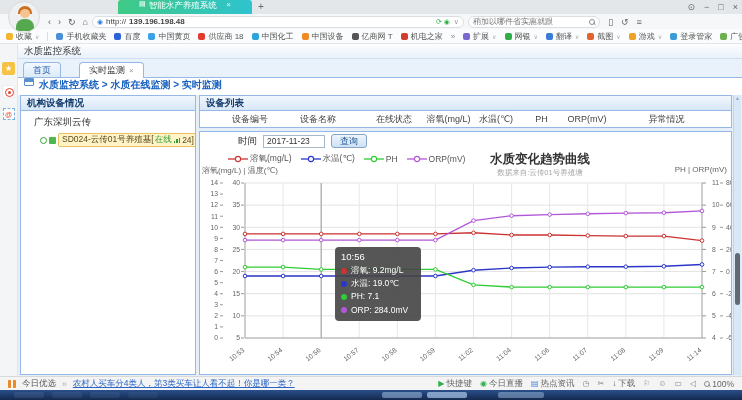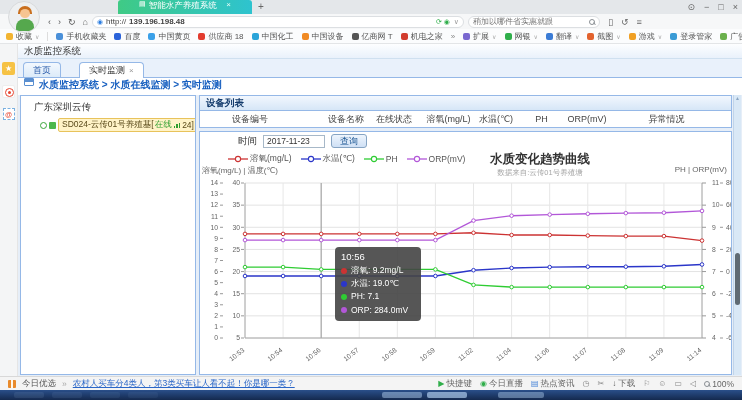--- a/index.html
+++ b/index.html
@@ -262,20 +262,21 @@
       </div>
 
       <div class="breadcrumb">
         <span class="bcicon"></span>
         <span id="bctext">水质监控系统 &gt; 水质在线监测 &gt; 实时监测</span>
       </div>
 
       <div class="mainrow">
 
         <div class="panel leftpanel">
+          <div class="panel-h">机构设备情况</div>
           <div class="treebody">
             <div class="treeroot">广东深圳云传</div>
             <div class="treechild">
               <span class="ticon1"></span>
               <span class="ticon2"></span>
               <span class="devtag">
                 <span>SD024-云传01号养殖基[</span>
                   <span class="on">在线</span>
                   <span class="sig">
                     <i></i>
@@ -287,21 +288,21 @@
             </div>
           </div>
         </div>
 
         <div class="rightcol">
 
           <div class="panel devpanel">
             <div class="panel-h">设备列表</div>
             <div class="devcols" id="devcols">
                 <span style="width: 100px; text-align: center;">设备编号</span>
-                <span style="width: 64px; text-align: right;">设备名称</span>
+                <span style="width: 64px; text-align: left;">设备名称</span>
                 <span style="width: 60px; text-align: center;">在线状态</span>
                 <span style="width: 49px; text-align: center;">溶氧(mg/L)</span>
                 <span style="width: 46px; text-align: center;">水温(℃)</span>
                 <span style="width: 45px; text-align: center;">PH</span>
                 <span style="width: 46px; text-align: center;">ORP(mV)</span>
                 <span style="flex: 1 1 0%; text-align: center; padding-right: 8px;">异常情况</span>
               </div>
           </div>
 
           <div class="panel curvepanel">

